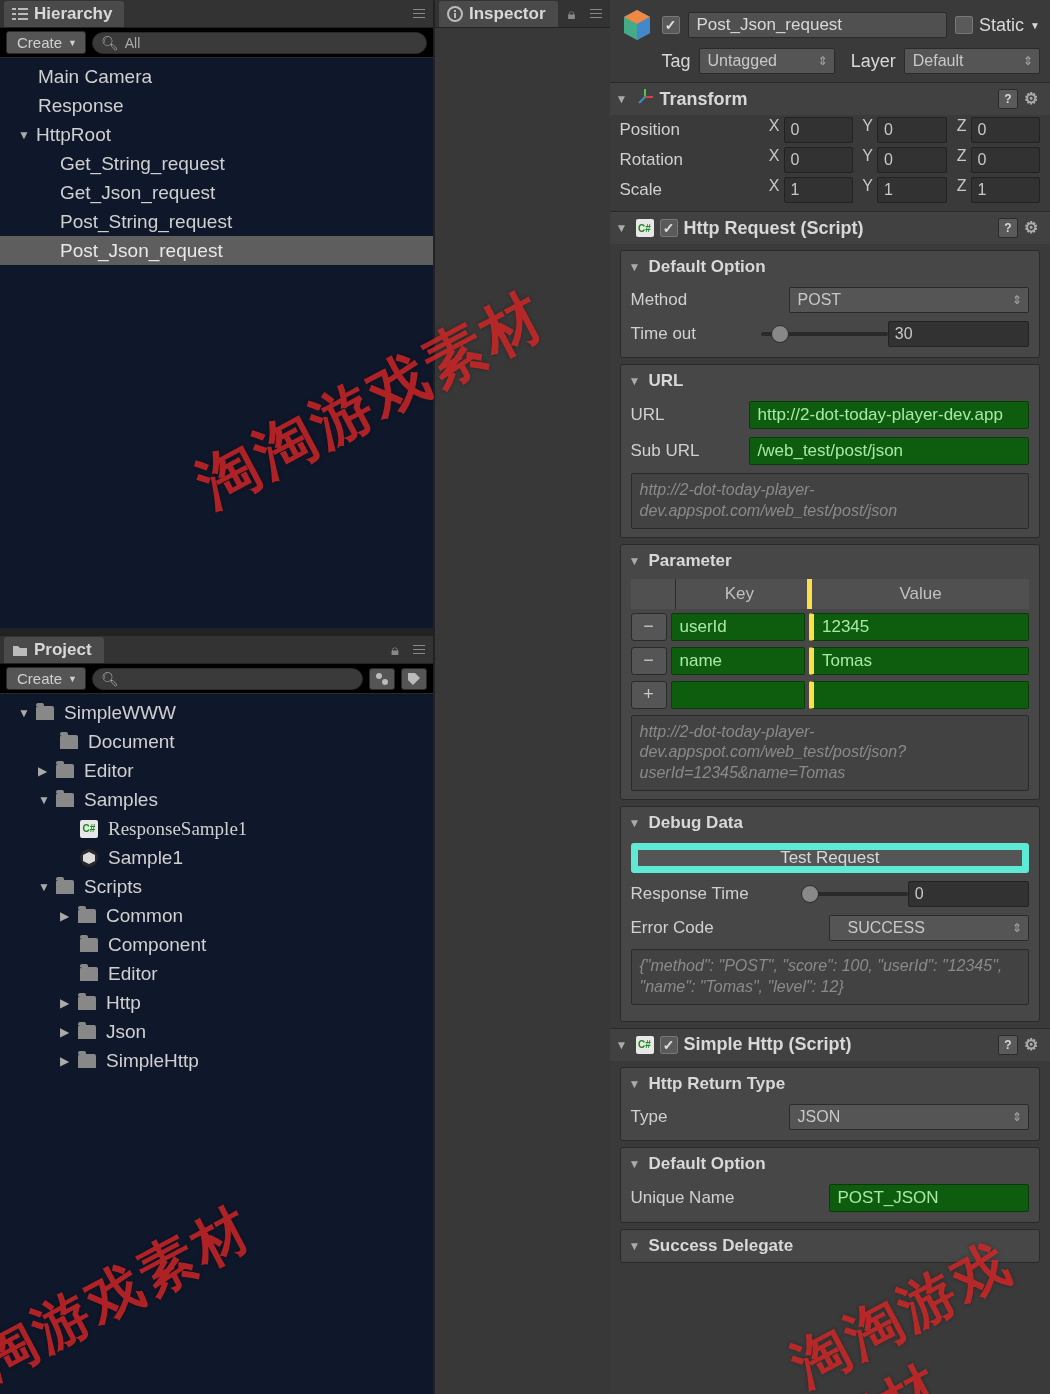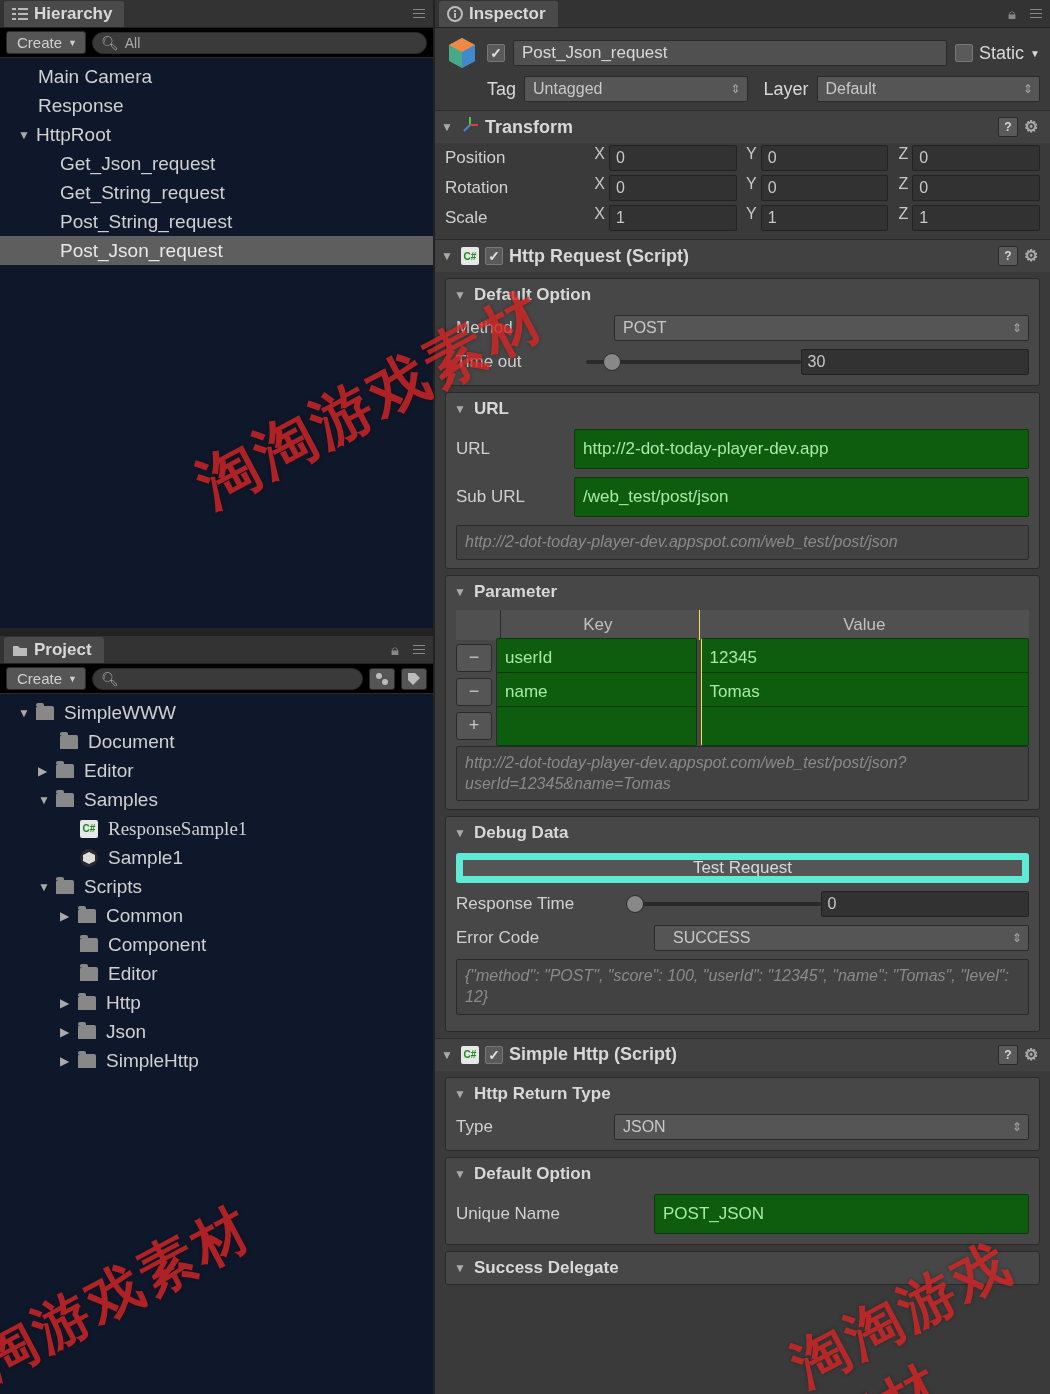--- a/index.html
+++ b/index.html
@@ -1,18 +1,18 @@
 <!DOCTYPE html>
 <html><head>
 <meta charset="utf-8">
 <style>
 * { margin: 0; padding: 0; box-sizing: border-box; font-family: Arial, Helvetica, sans-serif; -webkit-font-smoothing: antialiased; }
 body { background: #383838; color: #c8c8c8; font-size: 15px; width: 1050px; height: 1394px; overflow: hidden; display: flex; }
 .left-col { width: 435px; display: flex; flex-direction: column; border-right: 2px solid #222; }
-.right-col { flex: 1; display: flex; flex-direction: column; }
+.right-col { flex: 1; display: flex; flex-direction: row; }
 .panel-tabs { display: flex; align-items: center; height: 28px; background: #333; border-bottom: 1px solid #222; position: relative; }
 .tab { background: #4a4a4a; color: #d8d8d8; padding: 3px 12px 3px 8px; display: flex; align-items: center; gap: 6px; border-top-left-radius: 3px; border-top-right-radius: 3px; font-weight: bold; font-size: 17px; margin-left: 4px; }
 .icon { display: inline-flex; align-items: center; justify-content: center; }
 .panel-toolbar { display: flex; align-items: center; height: 30px; background: #000000; border-bottom: 1px solid #2a2a2a; padding: 0 6px; gap: 6px; }
 .create-btn { background: #555; border: 1px solid #2a2a2a; color: #d0d0d0; padding: 2px 8px 2px 10px; border-radius: 3px; display: flex; align-items: center; gap: 6px; font-size: 15px; }
 .search-box { flex: 1; background: #3a3a3a; border: 1px solid #2a2a2a; border-radius: 11px; height: 22px; display: flex; align-items: center; padding: 0 8px; color: #aaa; gap: 6px; font-size: 14px; }
 .toolbar-icon-btn { width: 26px; height: 22px; background: #555; border: 1px solid #2a2a2a; border-radius: 3px; display: flex; align-items: center; justify-content: center; }
 .tree { flex: 1; background: #0f172a; overflow: auto; padding-top: 4px; }
 .tree-item { display: flex; align-items: center; height: 29px; padding-left: 18px; color: #d0d0d0; font-size: 19px; gap: 4px; }
 .tree-item.selected { background: #5e5e5e; color: #e8e8e8; }
@@ -42,28 +42,28 @@
 .gear { width: 20px; height: 20px; color: #aaa; font-size: 16px; }
 .subsection { background: #474747; border: 1px solid #2a2a2a; border-radius: 3px; margin: 6px 10px; }
 .sub-hdr { display: flex; align-items: center; height: 32px; padding: 0 8px; gap: 6px; font-size: 17px; font-weight: bold; color: #d8d8d8; }
 .xform-row { display: flex; align-items: center; padding: 2px 10px; gap: 4px; }
 .xform-lbl { width: 140px; font-size: 17px; color: #d0d0d0; }
 .xf3 { display: flex; flex: 1; gap: 4px; }
 .xf-axis { color: #c8c8c8; font-size: 16px; width: 16px; text-align: right; }
 .num-field { background: #323232; border: 1px solid #222; border-radius: 2px; height: 26px; color: #c8c8c8; padding: 0 6px; display: flex; align-items: center; flex: 1; font-size: 16px; }
 .prop-row { display: flex; align-items: center; padding: 4px 10px; gap: 28px; }
 .prop-lbl { width: 130px; font-size: 17px; color: #d0d0d0; }
-.greenfield { background: #0e5d0e; border: 1px solid #0a3a0a; border-radius: 2px; height: 40px; color: #a8e8a8; padding: 0 8px; display: flex; align-items: center; flex: 1; font-size: 17px; }
+.greenfield { background: #0e5d0e; border: 1px solid #0a3a0a; border-radius: 2px; height: 28px; color: #a8e8a8; padding: 0 8px; display: flex; align-items: center; flex: 1; font-size: 17px; }
 .urlbox { background: #424242; border: 1px solid #2a2a2a; border-radius: 2px; margin: 4px 10px 8px 10px; padding: 6px 8px; color: #8a8a8a; font-size: 16px; line-height: 1.3; font-style: italic; }
 .param-table { margin: 2px 10px; }
 .param-hdr { display: flex; background: #505050; height: 30px; }
 .param-hdr div { display: flex; align-items: center; justify-content: center; color: #c0c0c0; font-size: 17px; }
 .col-btn { width: 40px; }
 .col-key { flex: 1; border-left: 1px solid #2a2a2a; margin-left: 4px; }
-.col-val { flex: 1.7; border-left: 1px solid #fde047; margin-left: 4px; }
+.col-val { flex: 1.7; border-left: 5px solid #fde047; margin-left: 4px; }
 .param-row { display: flex; align-items: center; height: 32px; margin-top: 2px; }
 .sq-btn { width: 36px; height: 28px; background: #555; border: 1px solid #2a2a2a; border-radius: 3px; color: #c8c8c8; display: flex; align-items: center; justify-content: center; font-size: 18px; }
 .test-btn { background: #555; border: 7px solid #5eead4; border-radius: 3px; height: 30px; margin: 4px 10px; display: flex; align-items: center; justify-content: center; color: #d8d8d8; font-size: 17px; }
 .slider-row { display: flex; align-items: center; padding: 4px 10px; }
 .slider-track { flex: 1; height: 4px; background: #2a2a2a; border-radius: 2px; position: relative; }
 .slider-thumb { position: absolute; top: -7px; left: 0; width: 18px; height: 18px; background: #888; border-radius: 50%; border: 1px solid #2a2a2a; }
 .slider-val { width: 80px; }
 .lock-icn { margin-left: auto; color: #888; padding: 0 10px; }
 .menu-lines { display: flex; flex-direction: column; gap: 3px; width: 12px; margin-left: 4px; }
 .menu-lines span { height: 1px; background: #888; }
@@ -109,24 +109,24 @@
         <span>Main Camera</span>
       </div>
     <div class="tree-item indent-1">
         <span>Response</span>
       </div>
     <div class="tree-item">
         <span class="foldout">▼</span>
         <span>HttpRoot</span>
       </div>
     <div class="tree-item indent-2">
+        <span>Get_String_request</span>
+      </div>
+    <div class="tree-item indent-2">
         <span>Get_Json_request</span>
-      </div>
-    <div class="tree-item indent-2">
-        <span>Get_String_request</span>
       </div>
     <div class="tree-item indent-2">
         <span>Post_String_request</span>
       </div>
     <div class="tree-item indent-2 selected">
         <span>Post_Json_request</span>
       </div>
   </div>
   <div class="panel-dragzone"></div>
 

